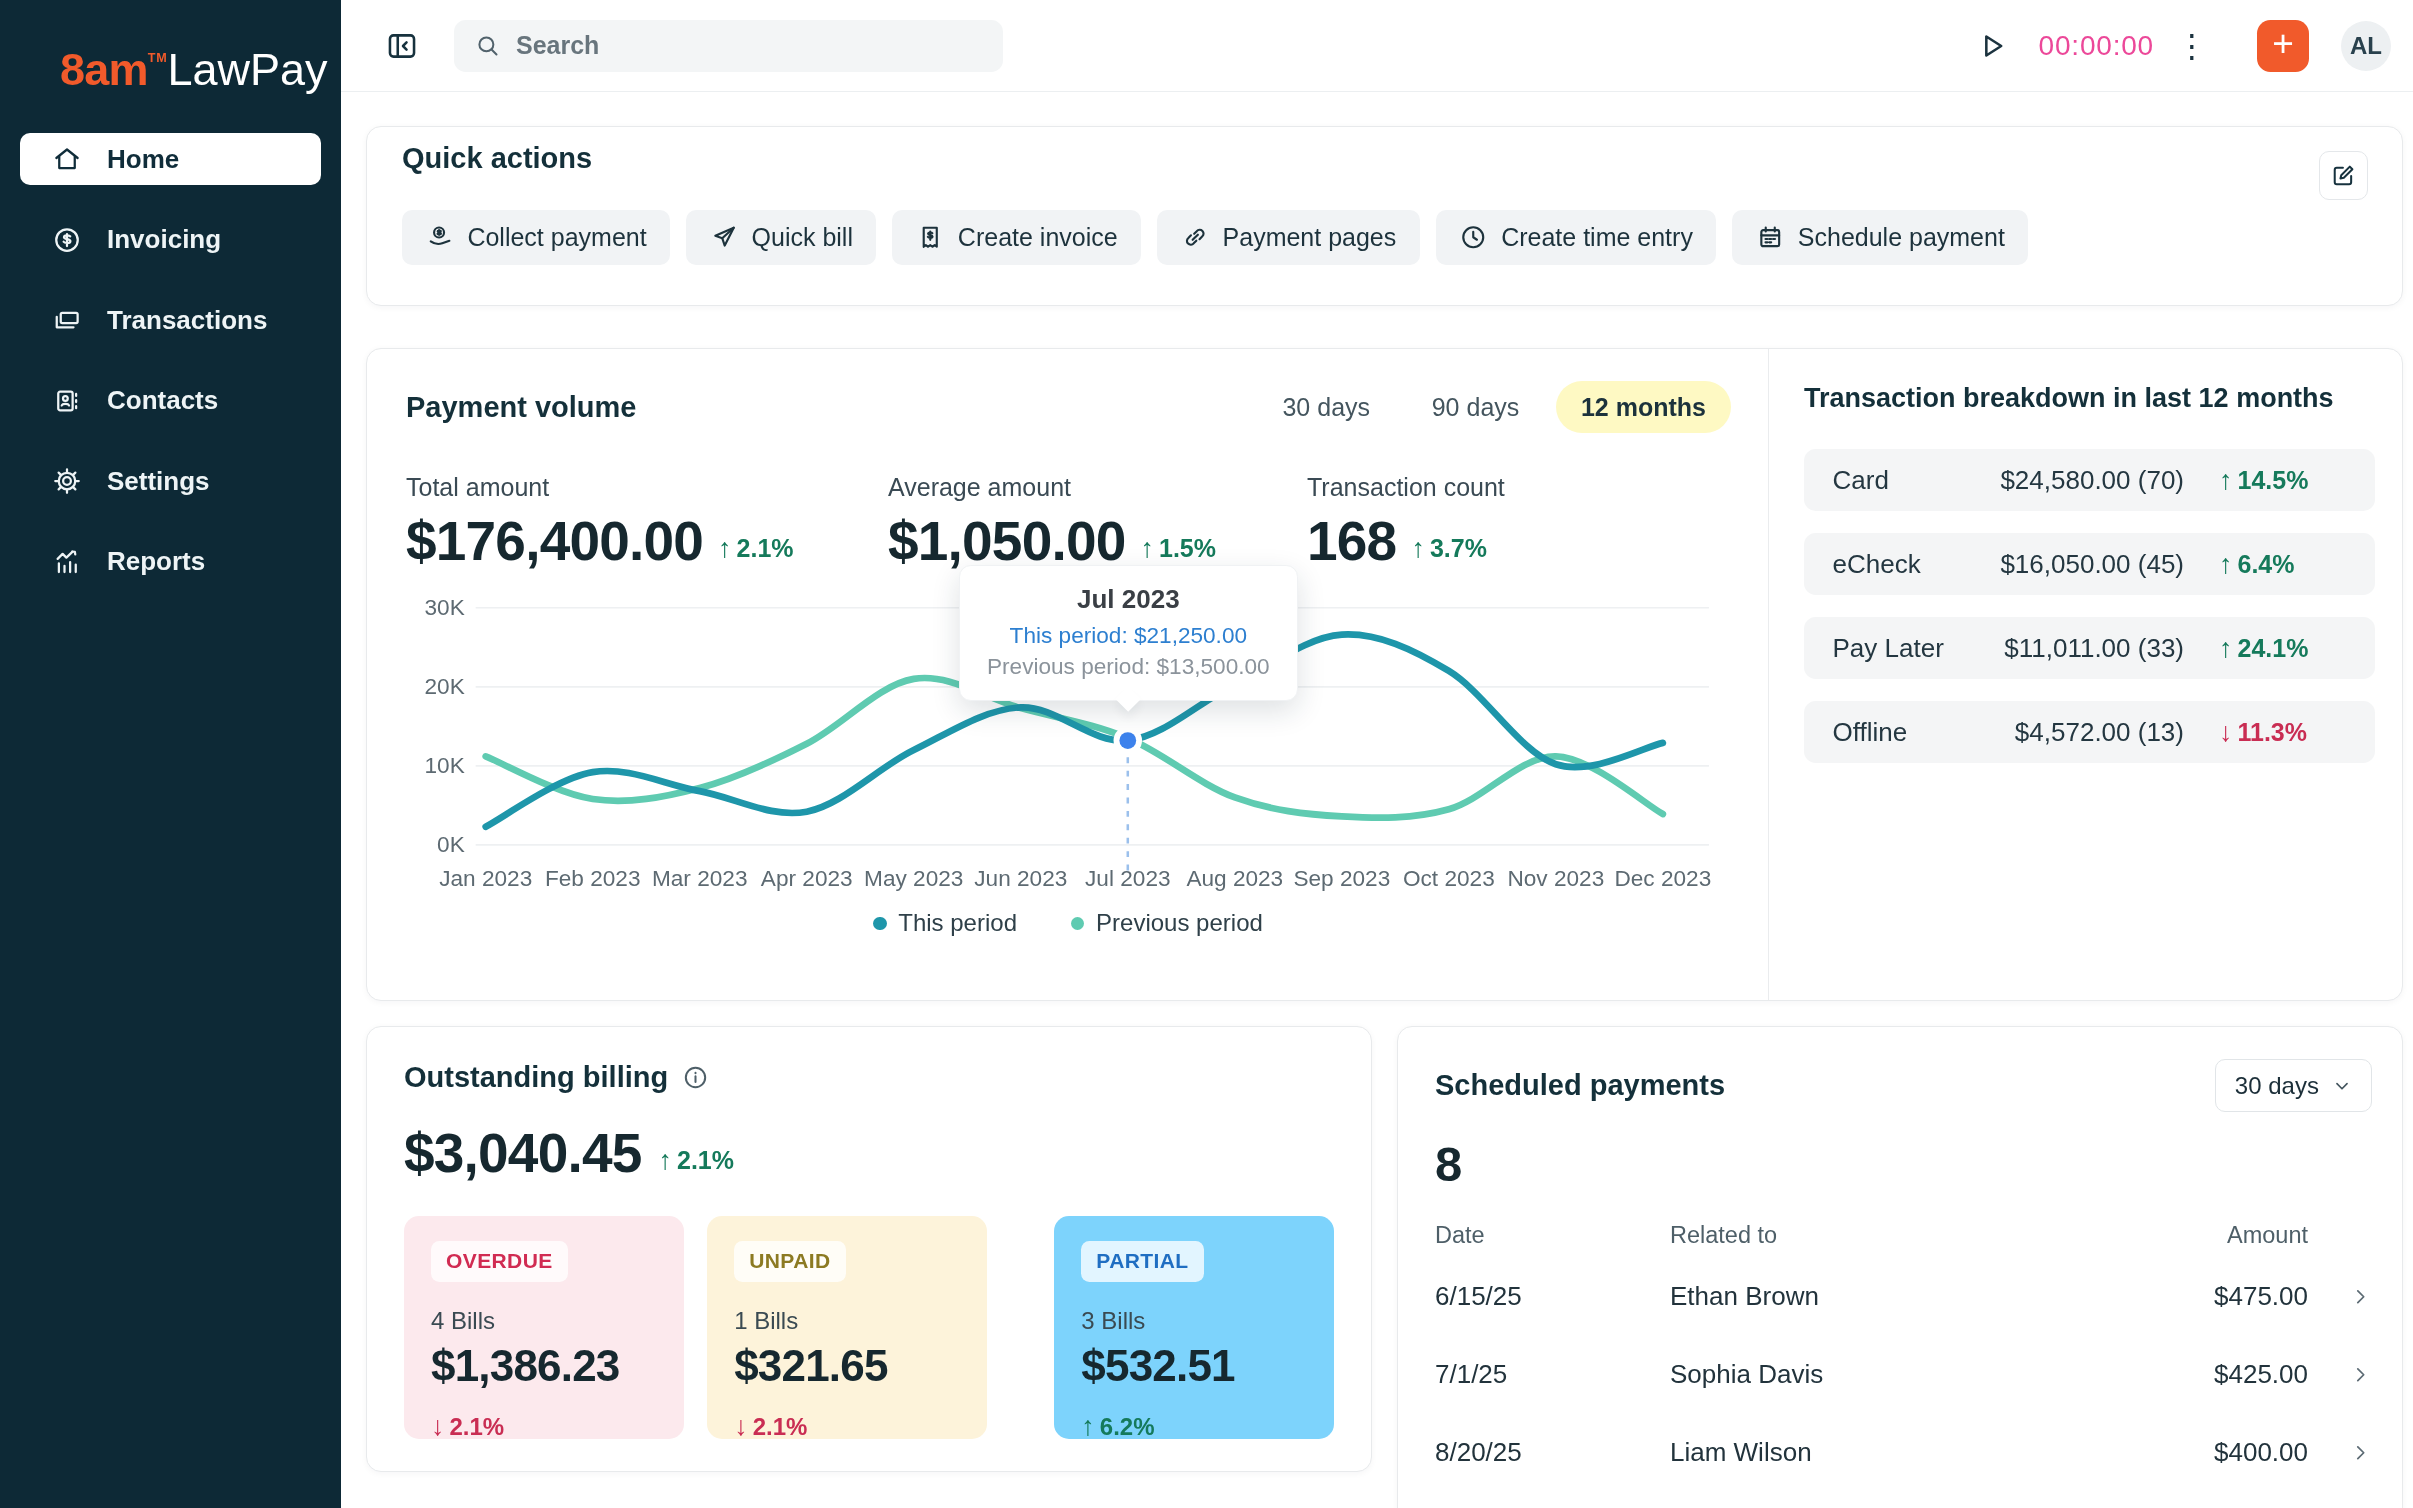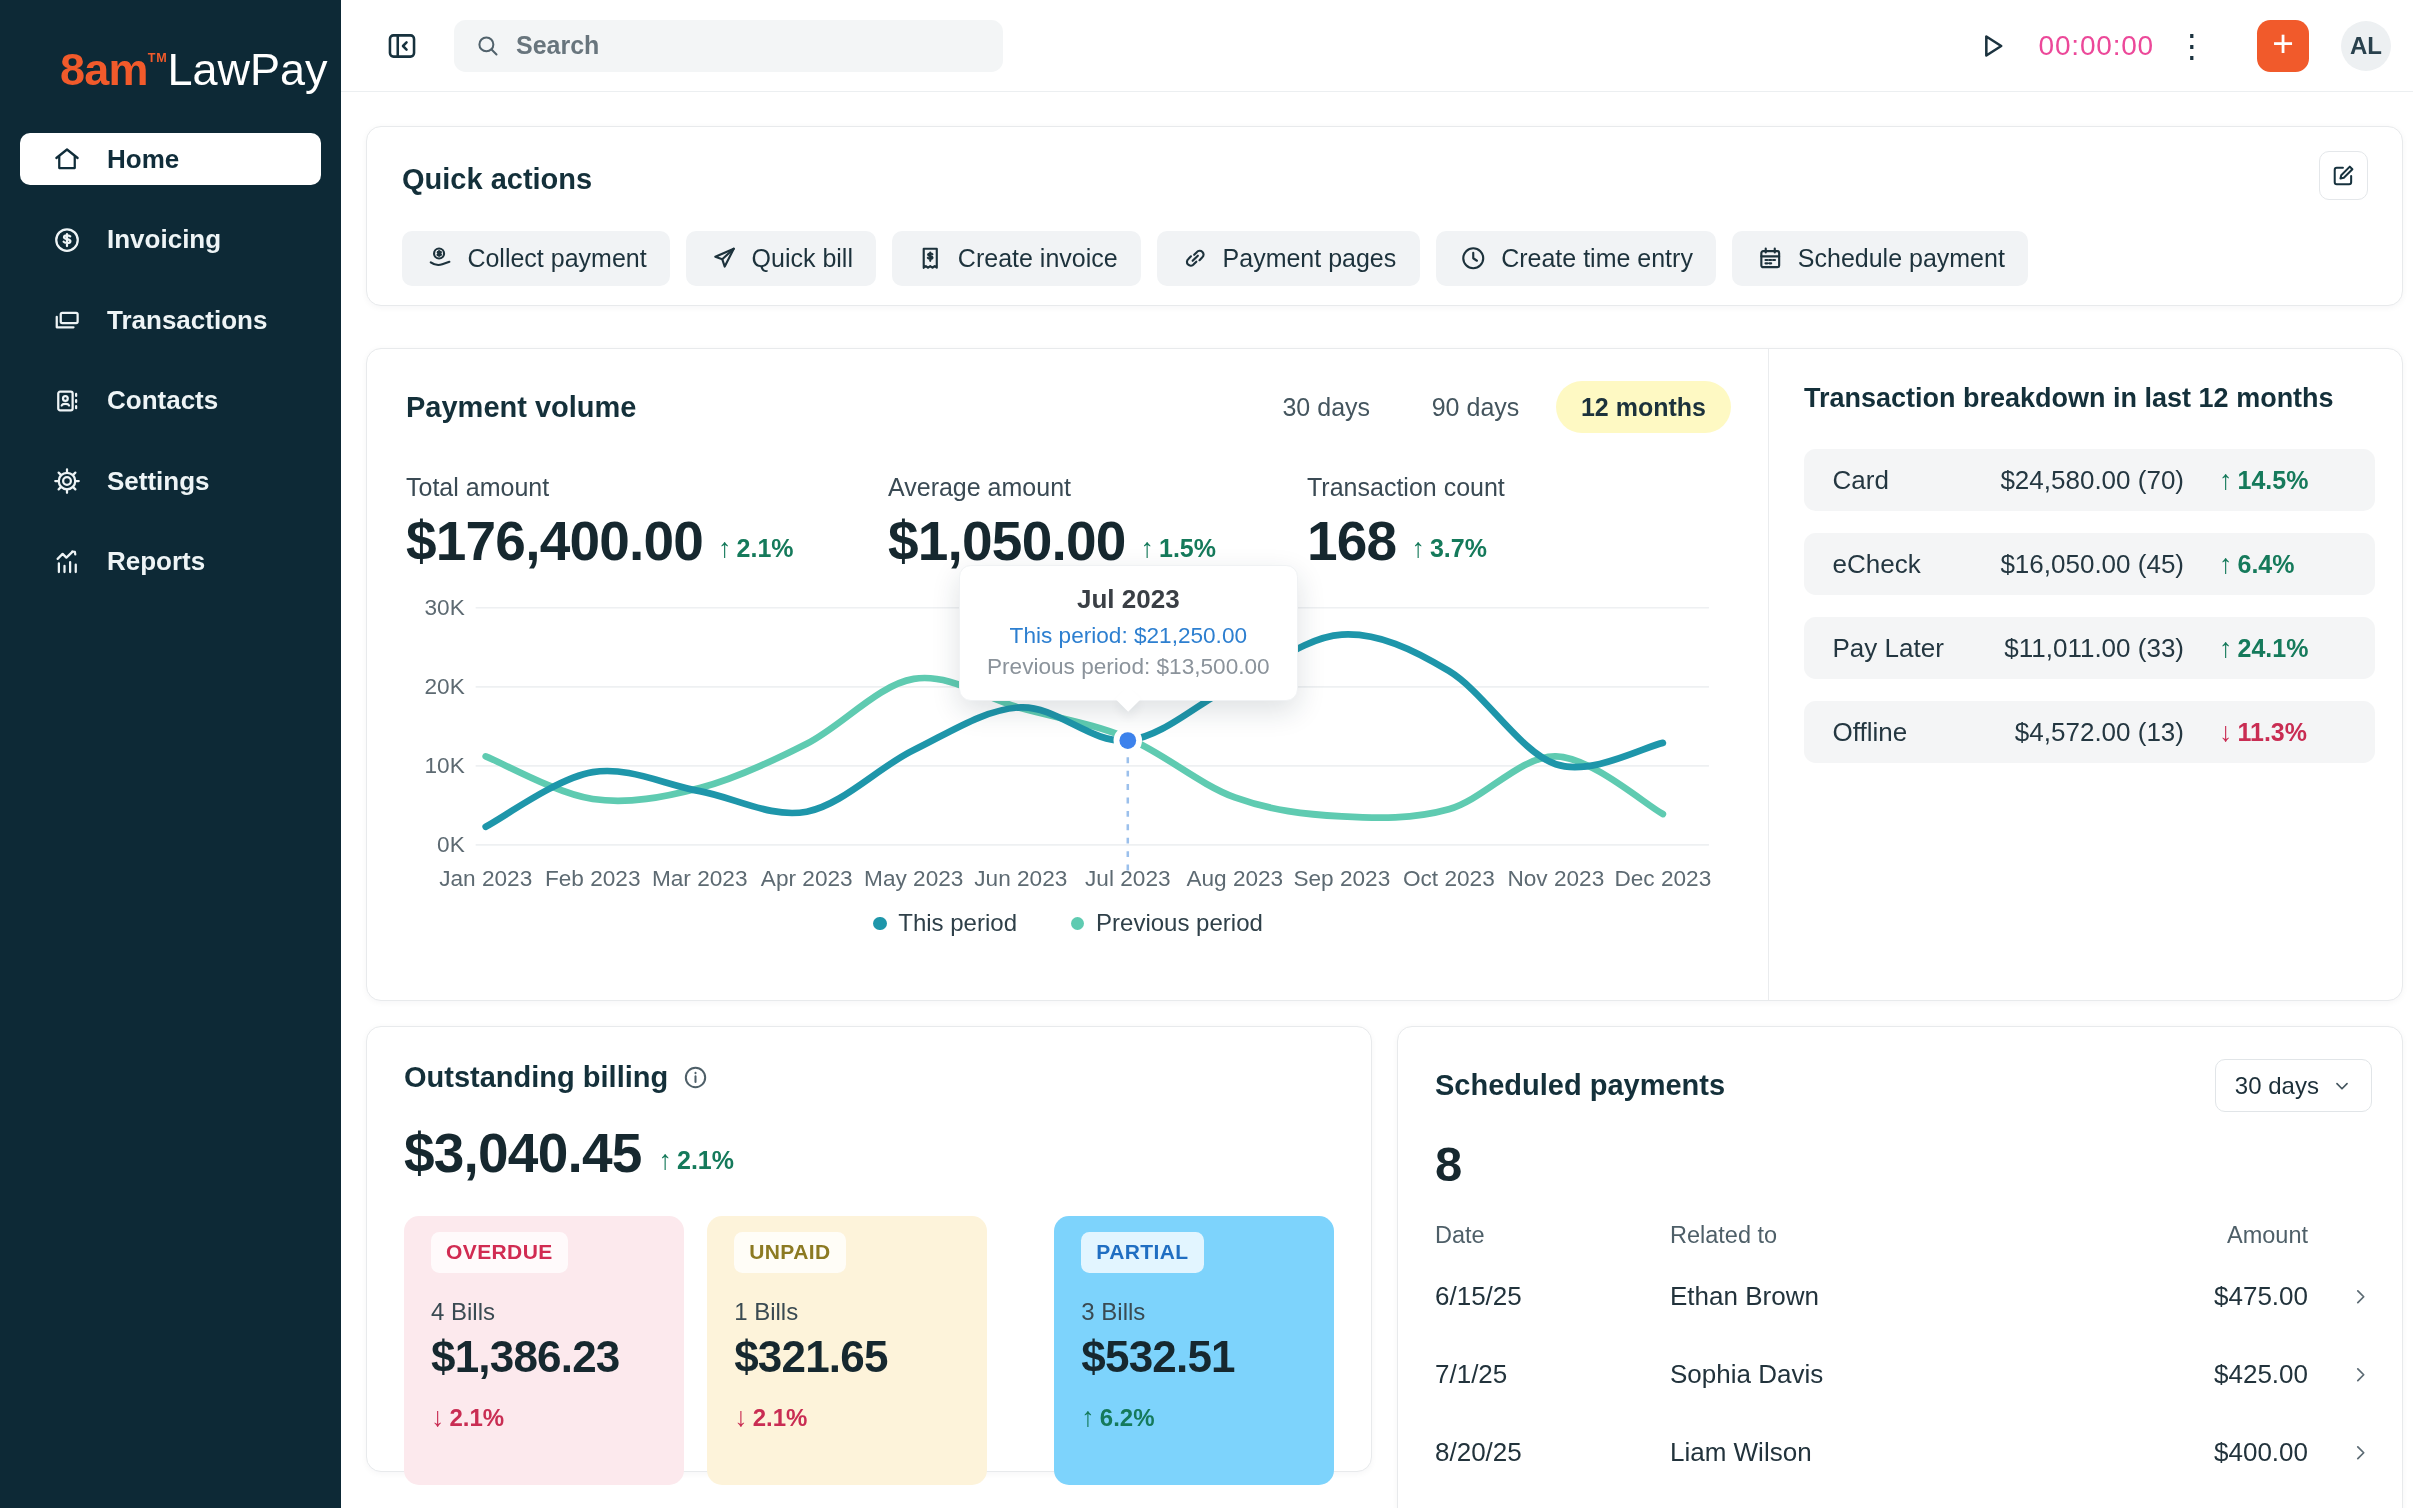--- a/index.html
+++ b/index.html
@@ -38,21 +38,21 @@
   .add-btn { margin-left:49px; width:52px; height:52px; background:#f15a2b; color:#fff; border:none;
              border-radius:13.4px; font-size:37px; font-weight:400; display:flex; align-items:center;
              justify-content:center; cursor:pointer; line-height:1; padding-bottom:3.4px; }
   .avatar { margin-left:32px; width:50px; height:50px; border-radius:50%; background:#edf0f2;
             color:#29414d; font-size:24px; font-weight:600; display:flex; align-items:center; justify-content:center; cursor:pointer; }
 
   .content { padding:34px 10px 0 25px; }
   .card { background:#fff; border:1.7px solid #e8eaec; border-radius:15px; box-shadow:0 1.7px 6.7px rgba(18,38,50,.04); }
 
   
-  .qa-card { width:2037px; height:180px; padding:36px 35px; position:relative; }
+  .qa-card { width:2037px; height:180px; padding:15px 35px; position:relative; }
   .qa-title { font-size:29px; font-weight:700; color:#14303a; }
   .qa-row { display:flex; gap:16px; margin-top:35px; }
   .qa-btn { height:55px; background:#f1f3f5; border:none; border-radius:10px; display:flex; align-items:center;
             gap:13.4px; padding:0 23.5px; font-size:25px; font-weight:500; color:#1d323c; font-family:inherit; cursor:pointer; white-space:nowrap; }
   .qa-btn svg { width:28.5px; height:28.5px; flex:none; }
   .qa-edit { position:absolute; top:23.5px; right:34px; width:49px; height:49px; border:1.7px solid #e4e7ea;
              border-radius:10px; background:#fff; display:flex; align-items:center; justify-content:center;
              color:#17323e; cursor:pointer; }
   .qa-edit svg { width:27px; height:27px; }
 
@@ -99,21 +99,21 @@
   
   .bottom { display:flex; gap:25px; margin-top:25px; align-items:flex-start; }
   .ob-card { width:1006px; height:446px; padding:34px 37px; }
   .ob-head { display:flex; align-items:center; gap:13.4px; }
   .ob-title { font-size:29px; font-weight:700; color:#14303a; }
   .info-icon { width:27px; height:27px; color:#4e5f68; }
   .ob-totalrow { display:flex; align-items:flex-end; margin-top:32px; }
   .ob-total { font-size:55px; font-weight:700; color:#16282f; letter-spacing:-0.8px; line-height:1; }
   .ob-totalrow .delta { margin-left:17px; padding-bottom:5px; font-weight:600; }
   .tiles { display:flex; gap:23.5px; margin-top:35px; }
-  .tile { flex:1; height:269px; border-radius:15px; padding:16px 27px; }
+  .tile { flex:1; height:223px; border-radius:15px; padding:25px 27px; }
   .tile.overdue { background:#fce9ed; } .tile.unpaid { background:#fdf3da; } .tile.partial { background:#7dd3fc;margin-left:44px; }
   .badge { display:inline-block; background:rgba(255,255,255,.78); border-radius:8.4px; padding:8.4px 15px;
            font-size:21px; font-weight:700; letter-spacing:0.4px; }
   .tile.overdue .badge { color:#d12b52; } .tile.unpaid .badge { color:#8c7a22; } .tile.partial .badge { color:#1f6ec2; }
   .tile-bills { margin-top:25px; font-size:24px; color:#3a4a52; }
   .tile-amount { margin-top:6.7px; font-size:44px; font-weight:700; color:#16282f; letter-spacing:-0.8px; }
   .tile .delta { margin-top:20px; font-size:24px; }
 
   .sp-card { width:1006px; height:536px; padding:32px 30px 0 37px; }
   .sp-head { display:flex; align-items:flex-start; }

